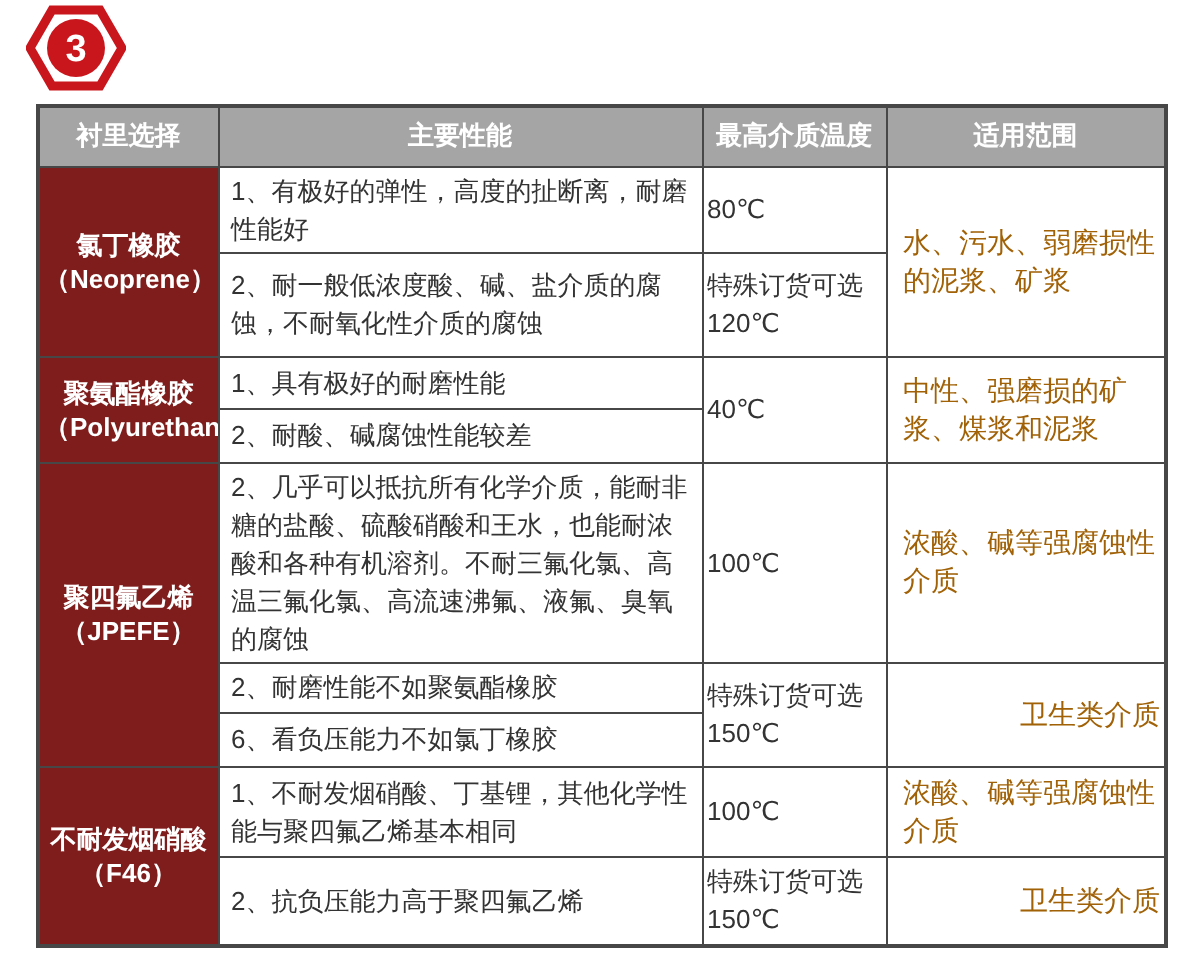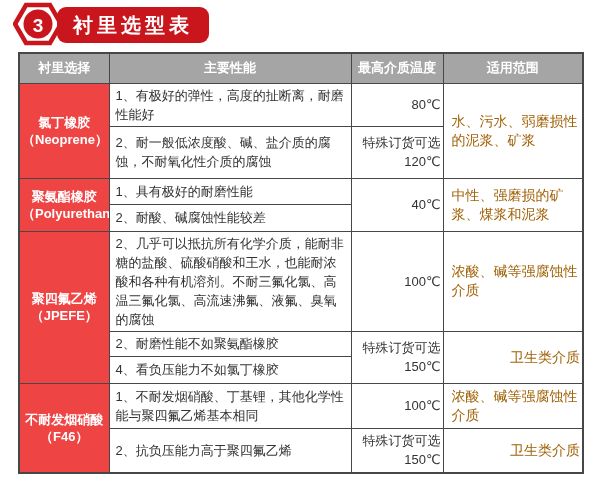--- a/index.html
+++ b/index.html
@@ -21,47 +21,46 @@
     position:absolute;left:18px;top:52px;width:564px;
     border-collapse:collapse;table-layout:fixed;
     border:2px solid #474747;
   }
   table.sel th, table.sel td{border:1px solid #474747;overflow:hidden;vertical-align:middle;}
   th.col-h{
     background:#a5a5a5;color:#ffffff;font-size:13px;font-weight:bold;
     text-align:center;padding:0 2px;
   }
   td.lining{
-    background:#ef4444;color:#ffffff;font-weight:bold;font-size:13px;
+    background:#7f1d1d;color:#ffffff;font-weight:bold;font-size:13px;
     text-align:center;line-height:17px;padding:0 2px;
   }
   td.perf{
     font-size:13px;color:#333;text-align:left;
     padding:2px 4px 2px 6px;line-height:19px;
   }
   td.temp{
-    font-size:13px;color:#333;text-align:right;
+    font-size:13px;color:#333;text-align:left;
     white-space:pre-line;line-height:19px;padding:0 2px;
   }
   td.range{font-size:14px;color:#a16207;line-height:19px;}
   td.range.left{text-align:left;padding:2px 4px 2px 8px;}
   td.range.center{text-align:right;padding:0 2px;}
 </style>
 </head>
 <body>
 
 <div class="page">
 
   <div class="title-bar">
     <svg class="badge" width="50" height="44" viewBox="0 0 50 44">
       <polygon points="2,22 13,3 37,3 48,22 37,41 13,41" fill="#ffffff" stroke="#c9161d" stroke-width="4.5"></polygon>
       <circle cx="25" cy="22" r="14.5" fill="#c9161d"></circle>
       <text x="25" y="23" text-anchor="middle" dominant-baseline="central" font-size="19" font-weight="bold" fill="#ffffff">3</text>
     </svg>
-    <div class="title-pill">衬里选型表</div>
   </div>
 
   <table class="sel">
     <colgroup>
       <col style="width:90px">
         <col style="width:242px">
         <col style="width:92px">
         <col style="width:140px">
     </colgroup>
 
@@ -110,21 +109,21 @@
       <td class="temp">100℃</td>
       <td class="range left">浓酸、碱等强腐蚀性介质</td>
     </tr>
     <tr style="height:25px">
       <td class="perf">2、耐磨性能不如聚氨酯橡胶</td>
       <td class="temp" rowspan="2">特殊订货可选
 150℃</td>
       <td class="range center" rowspan="2">卫生类介质</td>
     </tr>
     <tr style="height:27px">
-      <td class="perf">4、看负压能力不如氯丁橡胶</td>
+      <td class="perf">6、看负压能力不如氯丁橡胶</td>
     </tr>
 
     <tr style="height:45px">
       <td class="lining" rowspan="2">
         <div>不耐发烟硝酸</div>
         <div>（F46）</div>
       </td>
       <td class="perf">1、不耐发烟硝酸、丁基锂，其他化学性能与聚四氟乙烯基本相同</td>
       <td class="temp">100℃</td>
       <td class="range left">浓酸、碱等强腐蚀性介质</td>

